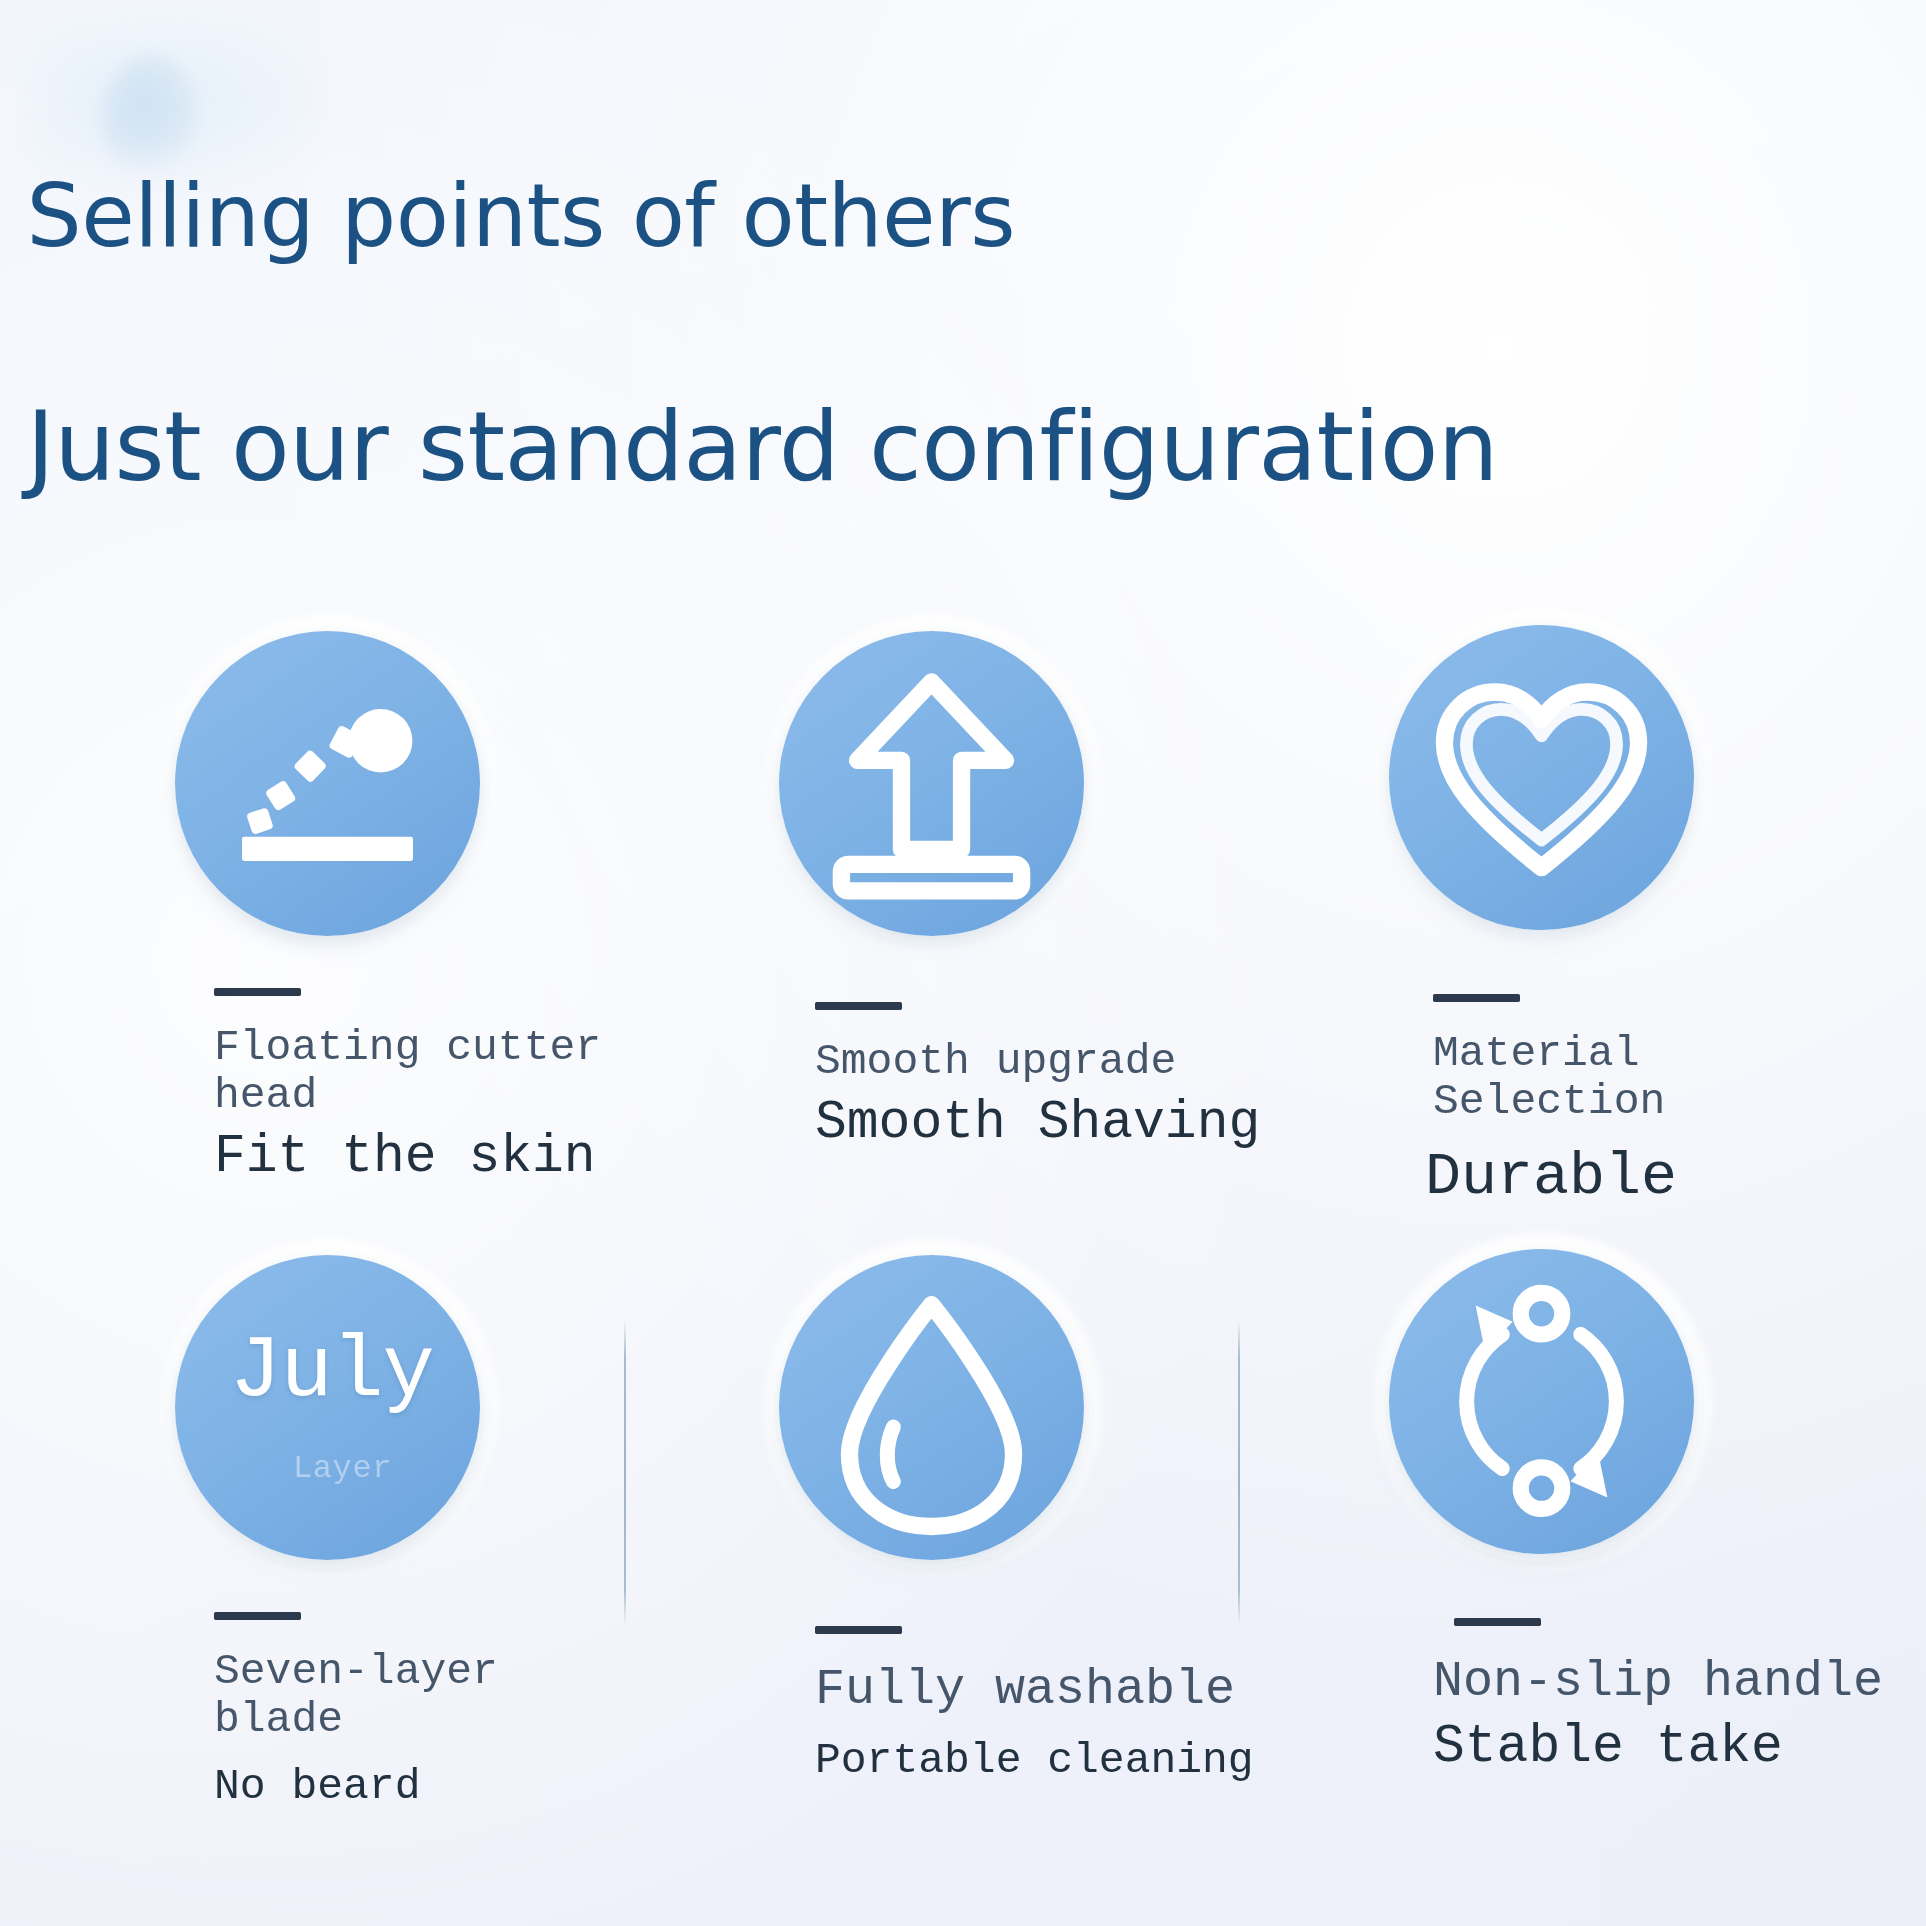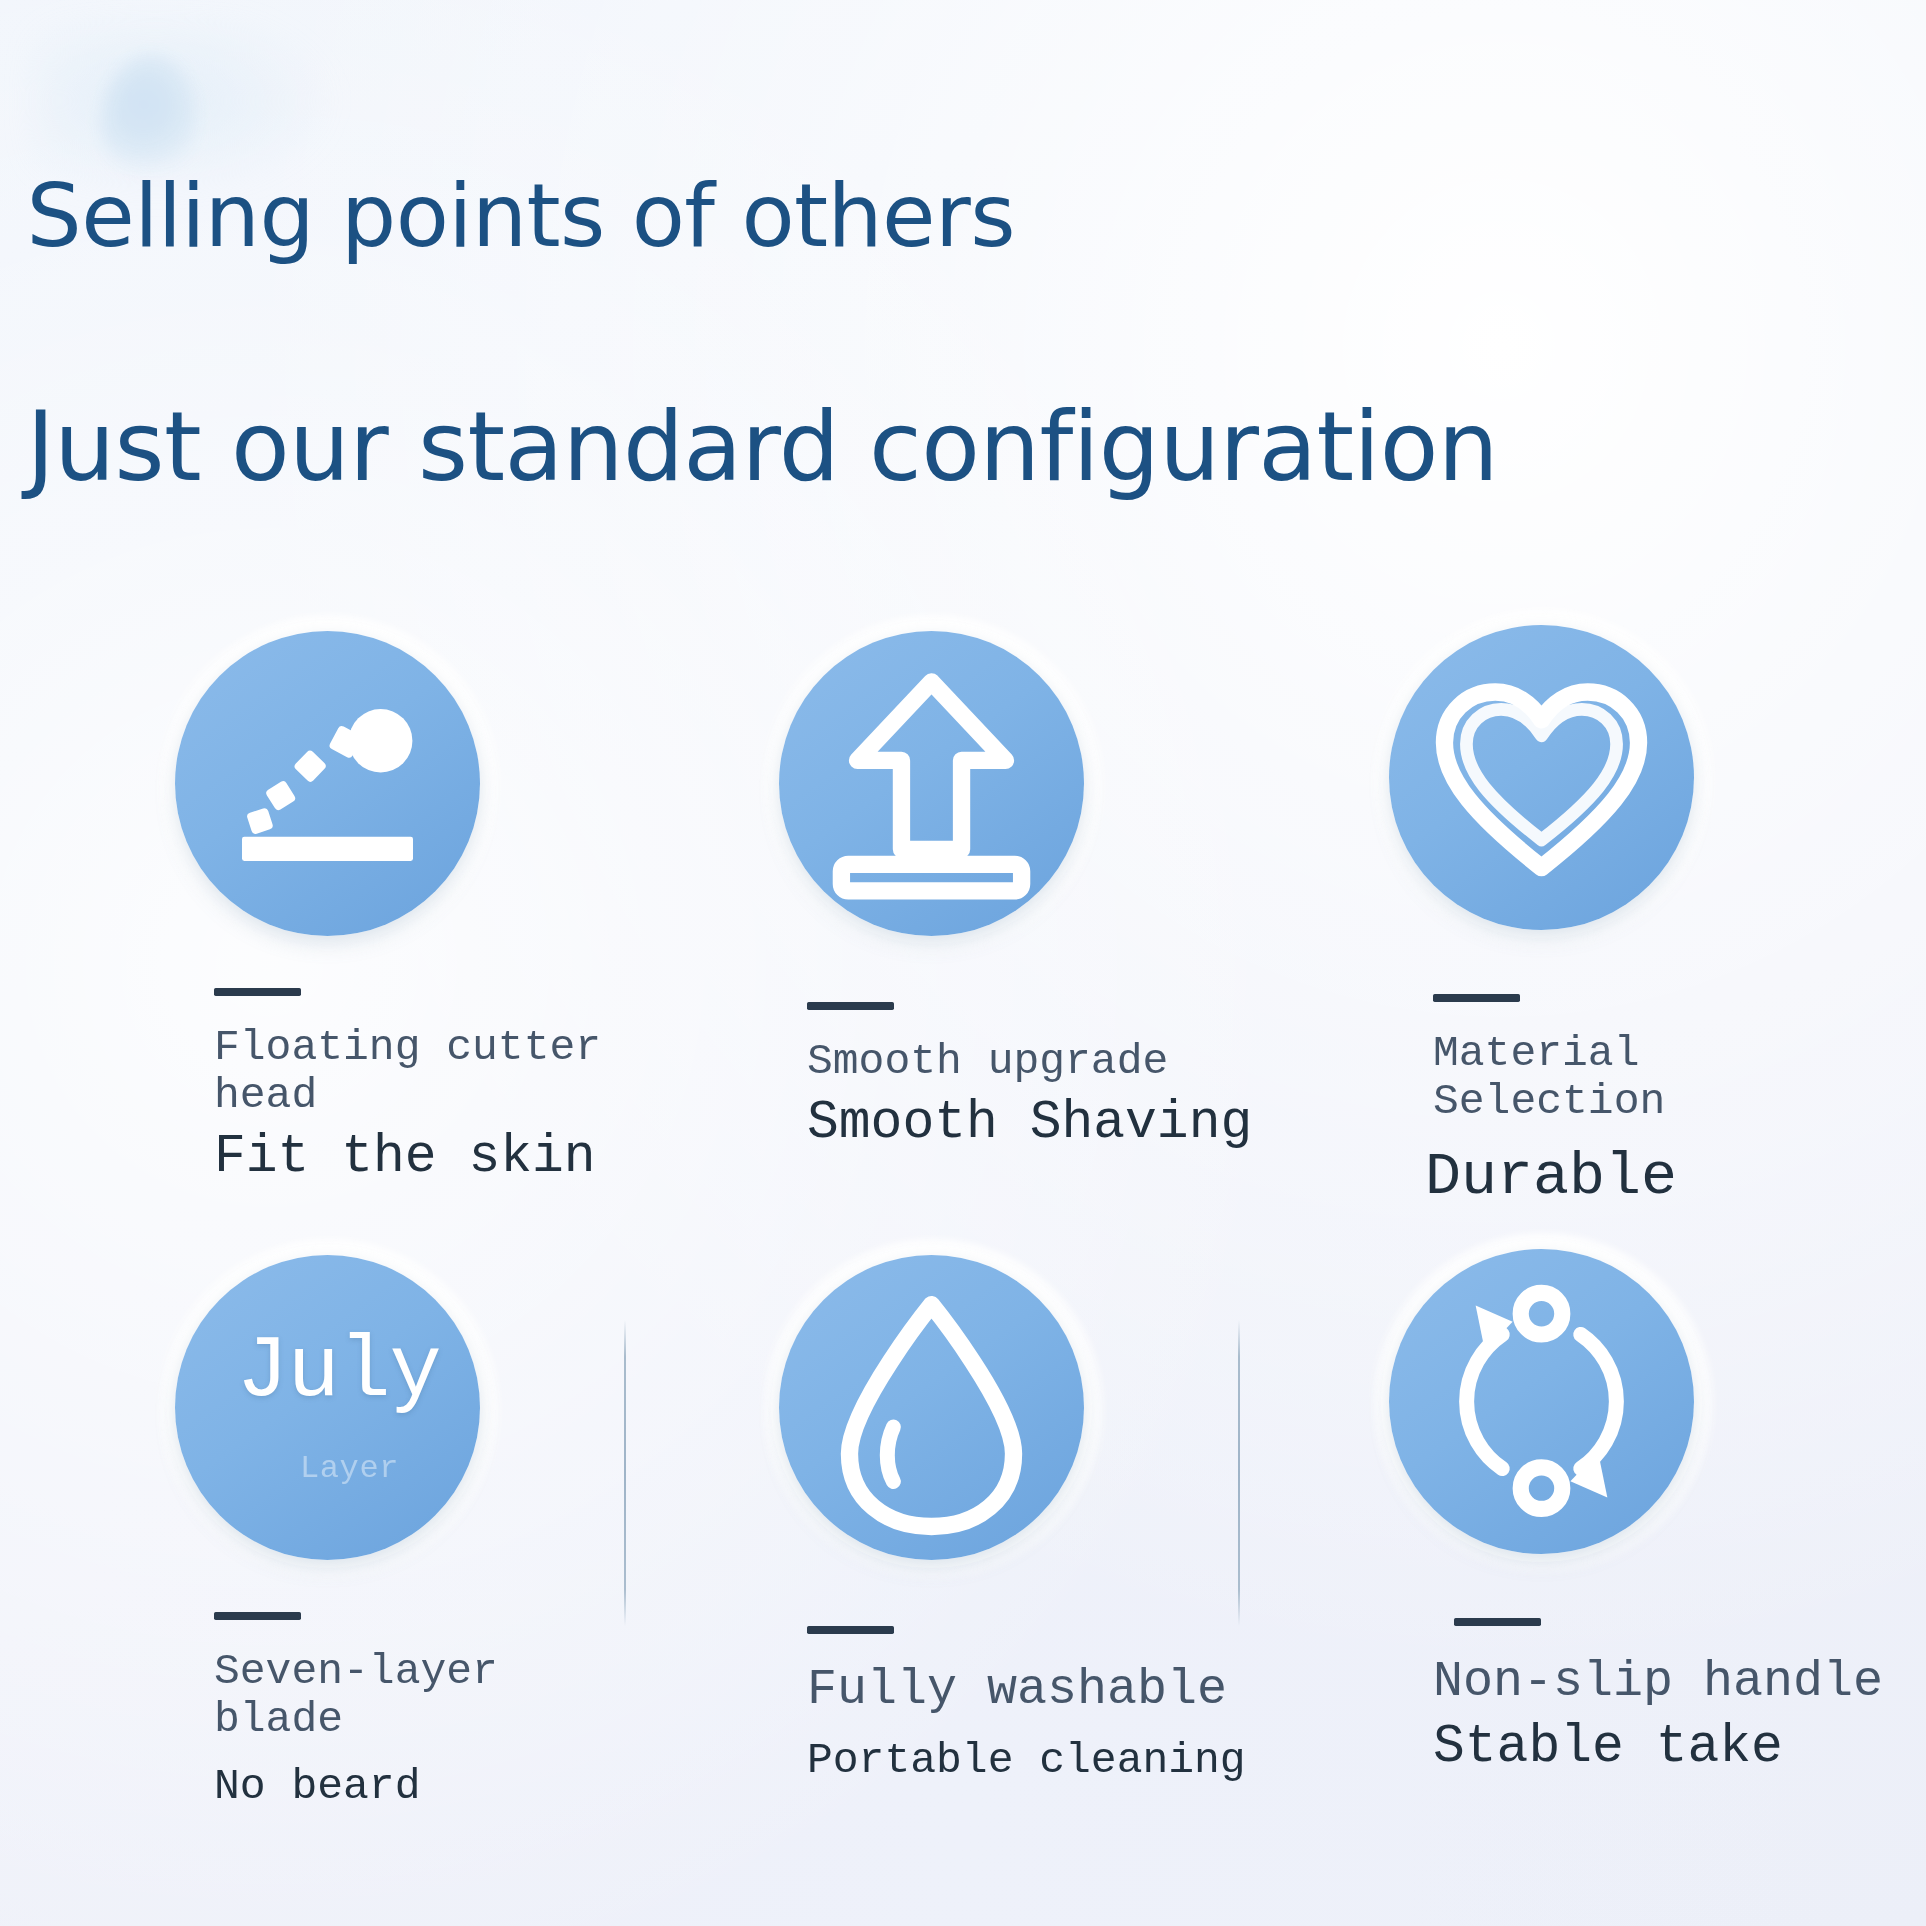--- a/index.html
+++ b/index.html
@@ -71,33 +71,33 @@
     filter:blur(3.5px);
   }
   .circle{
     position:absolute;left:8px;top:10.4px;width:305px;height:305px;border-radius:50%;
     background:linear-gradient(145deg,#8cbbea 0%,#7fb3e6 45%,#6ba3dd 100%);
     box-shadow:0 8px 19.6px rgba(120,150,180,.26), 0 0 0 8px rgba(255,255,255,.92);
   }
   .circle svg{position:absolute;left:0;top:0;width:100%;height:100%;}
 
   .badgeText{
-    position:absolute;left:11px;top:0;width:100%;height:100%;
+    position:absolute;left:4px;top:0;width:100%;height:100%;
     display:flex;flex-direction:column;align-items:center;justify-content:center;
     color:#ffffff;
   }
   .badgeText .big{font-size:87px;font-weight:400;line-height:1;letter-spacing:-1.2px;
     text-shadow:0 1.7px 5.8px rgba(70,110,150,.28);}
   .badgeText .small{font-size:32px;font-weight:400;margin-top:34px;margin-left:22px;
     color:rgba(255,255,255,.42);letter-spacing:0.6px;}
 
   
   .caption{position:absolute;}
   .cap1{left:191px;top:399px;}
-  .cap2{left:160px;top:413px;}
+  .cap2{left:168px;top:413px;}
   .cap3{left:162px;top:405px;}
 
   .dash{
     width:87px;height:7.5px;border-radius:1.7px;
     background:#2b3b4d;
     margin-bottom:28px;
   }
   .dash.off{margin-left:21px;}
 
   .sub{

